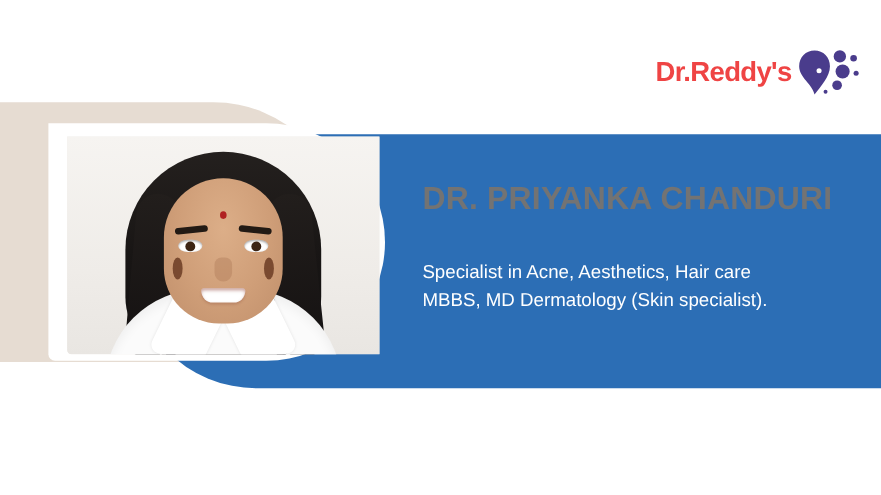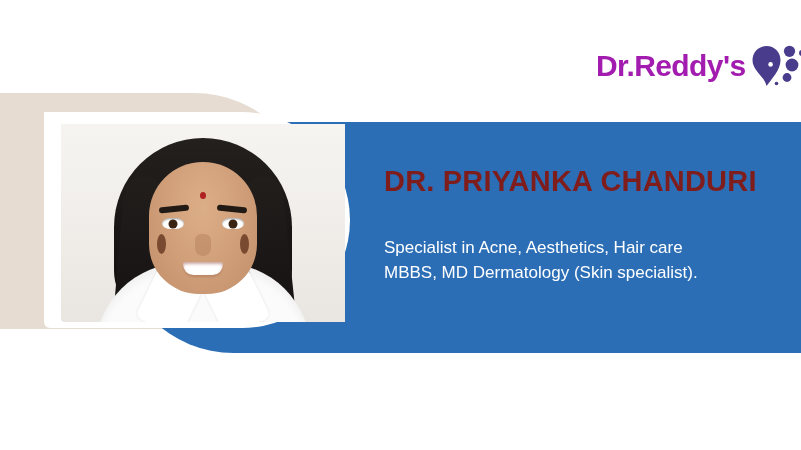--- a/index.html
+++ b/index.html
@@ -23,23 +23,23 @@
   .brand-logo {
     position: absolute;
     top: 44px;
     left: 596px;
     display: flex;
     align-items: center;
     gap: 6px;
   }
   .brand-wordmark {
     font-family: "Liberation Sans", sans-serif;
-    font-size: 30px;
+    font-size: 25px;
     font-weight: bold;
-    color: #a21caf;
+    color: #ef4444;
     letter-spacing: -0.6px;
     line-height: 1;
     white-space: nowrap;
   }
   .brand-mark {
     display: block;
     width: 56px;
     height: 44px;
   }
 
@@ -263,21 +263,21 @@
     position: absolute;
     left: 384px;
     top: 166px;
     width: 400px;
     z-index: 5;
   }
   .doctor-name {
     font-family: "Liberation Sans", sans-serif;
     font-size: 29px;
     font-weight: bold;
-    color: #7f1d1d;
+    color: #737373;
     letter-spacing: 0.2px;
     line-height: 1.1;
     margin: 0;
     white-space: nowrap;
   }
   .doctor-credentials {
     margin-top: 38px;
     font-family: "Liberation Sans", sans-serif;
     font-size: 17px;
     font-weight: normal;

